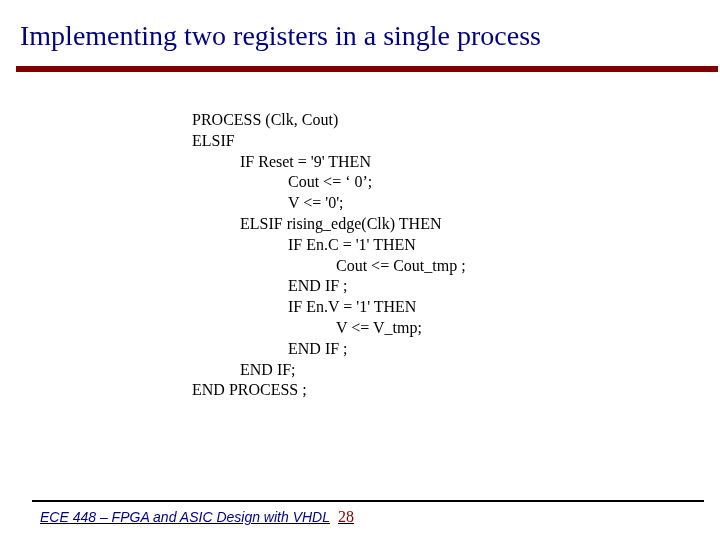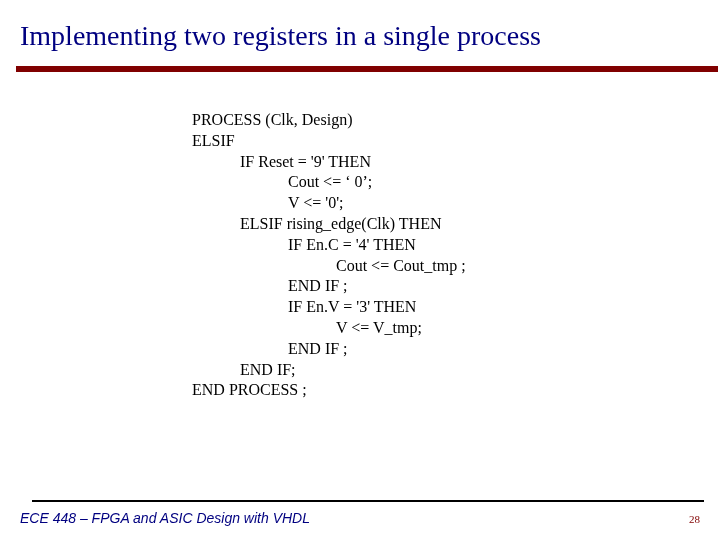--- a/index.html
+++ b/index.html
@@ -34,55 +34,55 @@
   .footer-line {
     position: absolute;
     left: 20px;
     right: 20px;
     bottom: 42px;
     height: 2px;
     background: #000000;
   }
   .footer {
     position: absolute;
-    left: 4px;
+    left: 24px;
     right: 20px;
     bottom: 14px;
     display: flex;
-    justify-content: space-between;
     align-items: baseline;
+    text-decoration: underline;
   }
   .footer-left {
     font-family: Arial, Helvetica, sans-serif;
     font-style: italic;
     font-size: 14px;
     color: #000080;
   }
   .footer-right {
     font-family: "Times New Roman", Times, serif;
-    font-size: 11px;
+    font-size: 16px;
     color: #800000;
   }
 </style>
 </head>
 <body>
 
 <div class="title">Implementing two registers in a single process</div>
 <div class="rule"></div>
 
-<div class="code-block"><span>PROCESS (Clk, Design)</span>
+<div class="code-block"><span>PROCESS (Clk, Cout)</span>
 <span>ELSIF</span>
             <span>IF Reset = '9' THEN</span>
                         <span>Cout &lt;= ‘ 0’;</span>
                         <span>V &lt;= '0';</span>
             <span>ELSIF rising_edge(Clk) THEN</span>
-                        <span>IF En.C = '4' THEN</span>
+                        <span>IF En.C = '1' THEN</span>
                                     <span>Cout &lt;= Cout_tmp ;</span>
                         <span>END IF ;</span>
-                        <span>IF En.V = '3' THEN</span>
+                        <span>IF En.V = '1' THEN</span>
                                     <span>V &lt;= V_tmp;</span>
                         <span>END IF ;</span>
             <span>END IF;</span>
 <span>END PROCESS ;</span></div>
 
 <div class="footer-line"></div>
 <div class="footer">
   <span class="footer-left">ECE 448 – FPGA and ASIC Design with VHDL</span>
   <span class="footer-right">28</span>
 </div>

